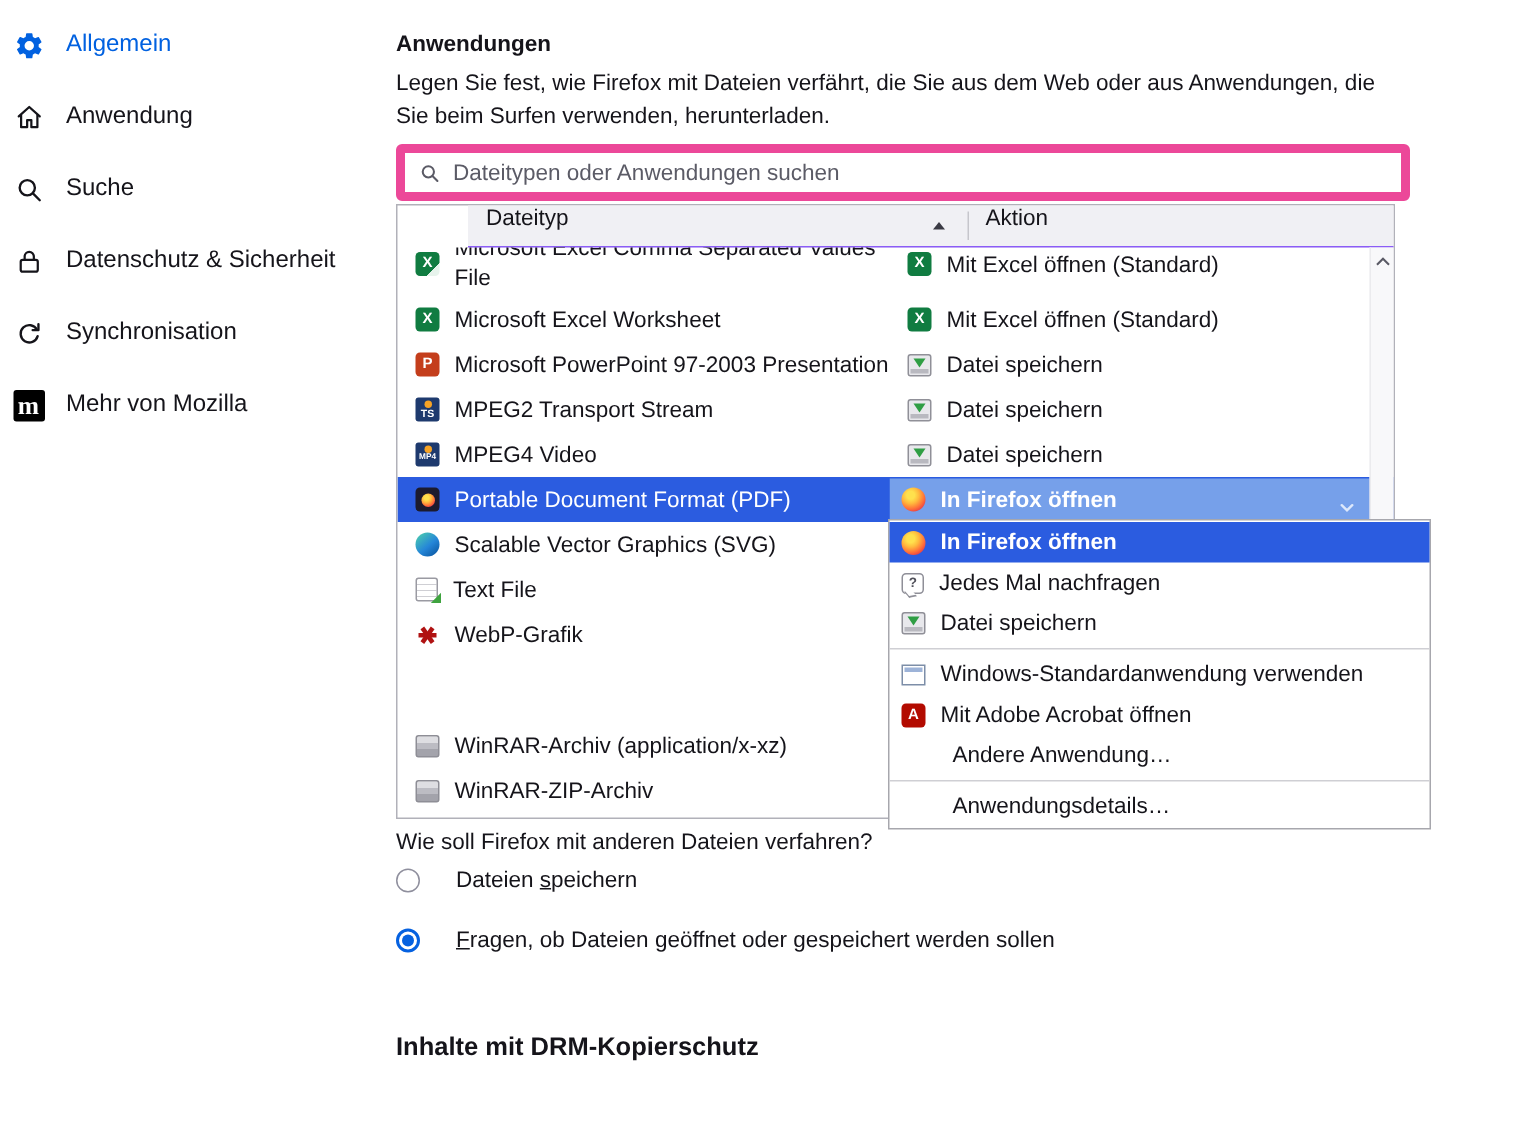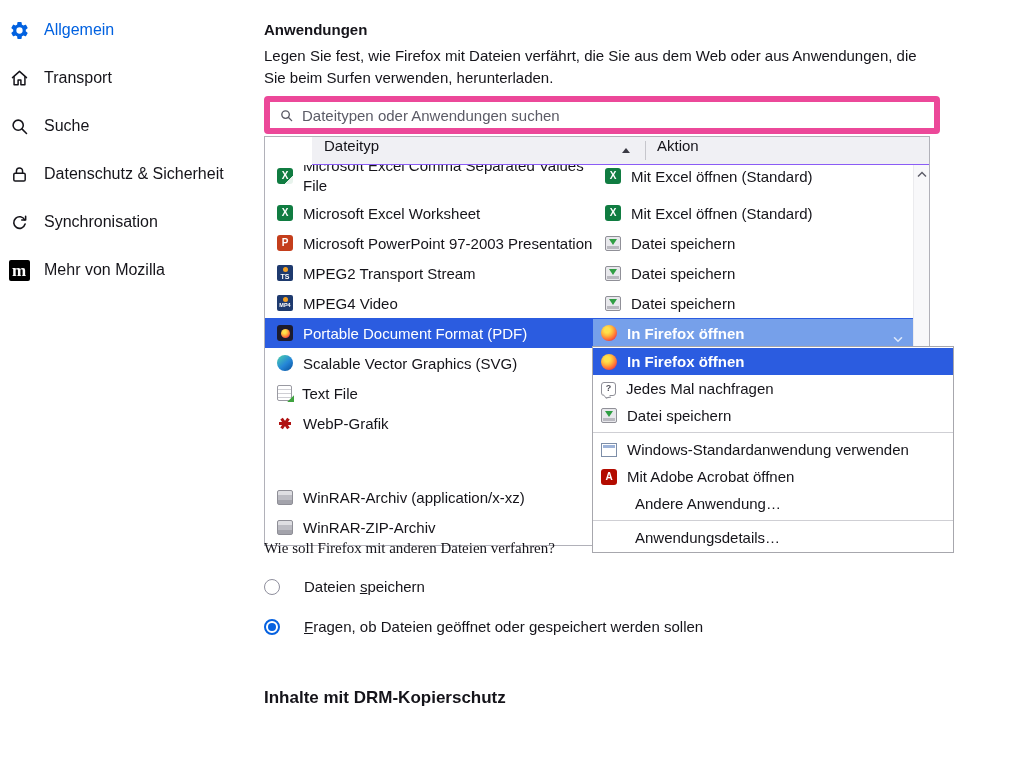--- a/index.html
+++ b/index.html
@@ -83,21 +83,21 @@
   .i-save::before{content:'';position:absolute;top:2px;left:50%;transform:translateX(-50%);width:0;height:0;
       border:4px solid transparent;border-top:6px solid #2f9e44;border-bottom:0;}
   .i-save::after{content:'';position:absolute;bottom:1px;left:1px;right:1px;height:3px;background:#b9b9c0;}
   .i-ask{width:13px;height:12px;border:1px solid #8f8f98;border-radius:3px;color:#50505a;font-size:9px;font-weight:bold;background:#fff;}
   .i-ask::after{content:'';position:absolute;left:2px;bottom:-3px;width:5px;height:5px;background:#fff;border-left:1px solid #8f8f98;border-bottom:1px solid #8f8f98;transform:skewX(35deg) rotate(-10deg);height:3px;}
   .i-windows-default{width:14px;height:12px;background:#fff;border:1px solid #7d8ea8;}
   .i-windows-default::before{content:'';position:absolute;top:1px;left:1px;right:1px;height:3px;background:#9db3d8;}
   .i-acrobat{background:#b30b00;border-radius:3px;color:#fff;font-size:10px;font-weight:bold;}
 
   
-  .question{position:absolute;top:540px;left:0;font-family:Liberation Serif, serif;}
+  .question{position:absolute;top:553px;left:0;}
   .opt-row{position:absolute;left:0;display:flex;align-items:center;}
   .radio{width:14px;height:14px;border:1px solid #8f8f9d;border-radius:50%;background:#fff;flex:none;position:relative;box-sizing:content-box;}
   .radio.checked{border:2px solid #0561e0;width:12px;height:12px;}
   .radio.checked::after{content:'';position:absolute;left:2px;top:2px;width:8px;height:8px;border-radius:50%;background:#0561e0;}
   .opt-label{margin-left:24px;}
   .drm-heading{position:absolute;top:688px;left:0;font-size:17px;font-weight:600;}
   .drm-row{position:absolute;top:724px;left:0;display:flex;align-items:center;}
   .checkbox{width:16px;height:16px;border-radius:3px;background:#0561e0;display:flex;align-items:center;justify-content:center;flex:none;}
   .link{color:#0161e0;text-decoration:underline;margin-left:10px;cursor:pointer;}
 </style>
@@ -115,21 +115,21 @@
       </span>
       <span class="slabel">Allgemein</span>
     </div>
     <div class="side-item">
       <span class="sicon">
         <svg width="21" height="21" viewBox="0 0 24 24" fill="none" stroke="currentColor" stroke-width="1.7" stroke-linejoin="round" stroke-linecap="round">
             <path d="M4 11 12 3.8 20 11"></path>
             <path d="M5.8 10v9.2h4.6v-5.4h3.2v5.4h4.6V10"></path>
           </svg>
       </span>
-      <span class="slabel">Transport</span>
+      <span class="slabel">Anwendung</span>
     </div>
     <div class="side-item">
       <span class="sicon">
         <svg width="21" height="21" viewBox="0 0 24 24" fill="none" stroke="currentColor" stroke-width="1.8" stroke-linecap="round">
             <circle cx="10.5" cy="10.5" r="5.8"></circle>
             <path d="M15 15l5 5"></path>
           </svg>
       </span>
       <span class="slabel">Suche</span>
     </div>

